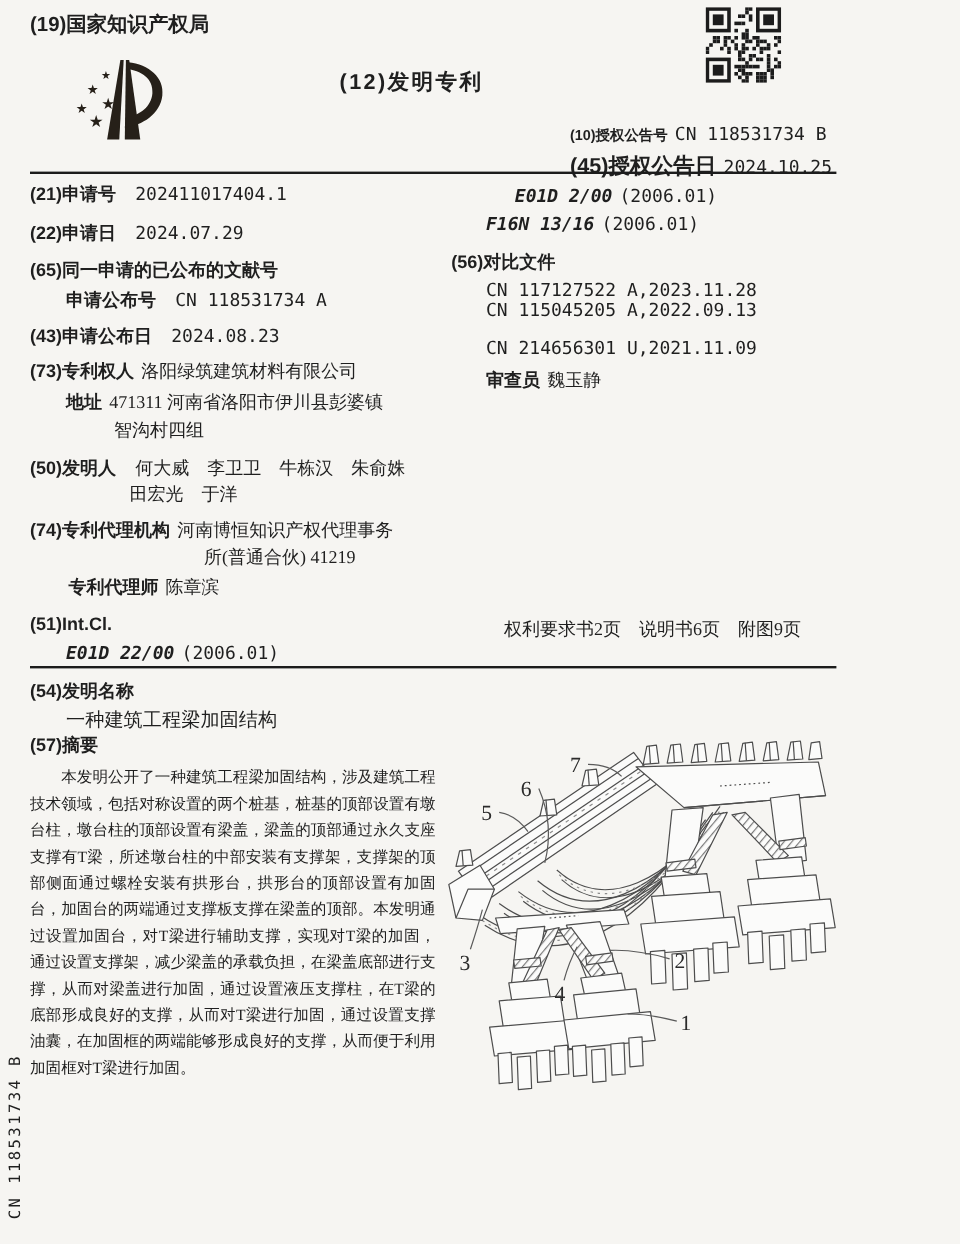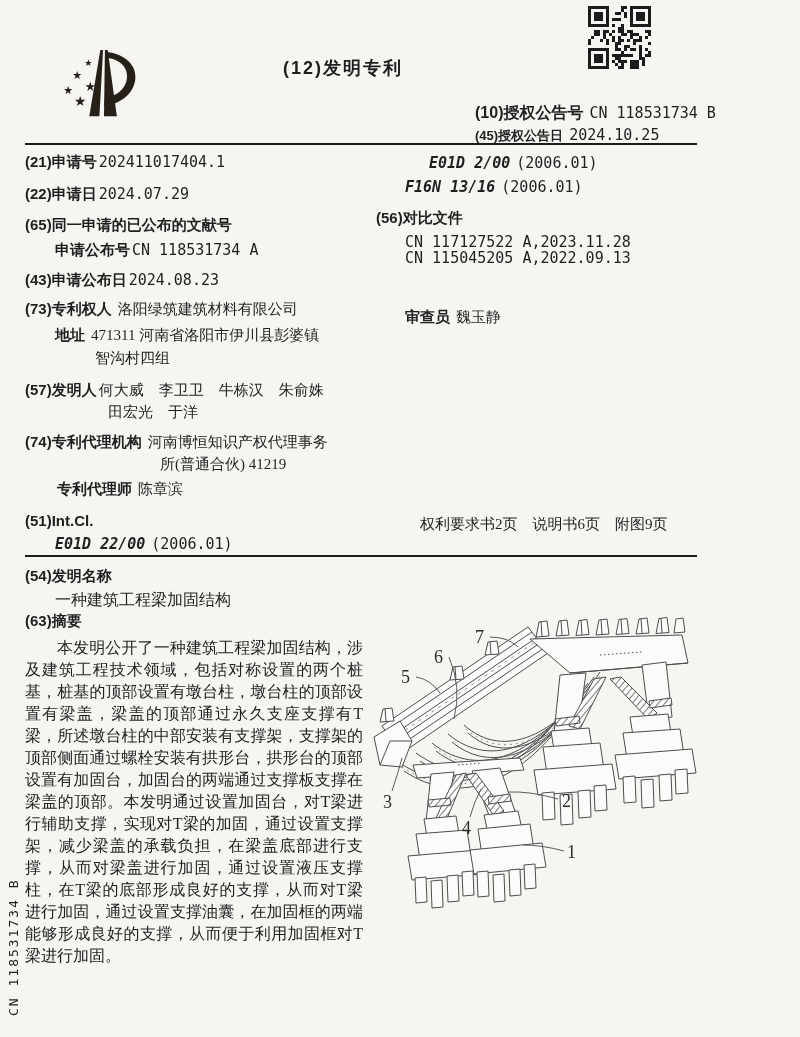--- a/index.html
+++ b/index.html
@@ -7,43 +7,44 @@
   .page{
     position:relative;width:800px;height:1037px;margin:0 auto;
     background:#f6f5f2;color:#1f1f1f;overflow:hidden;
     font-family:"Liberation Serif",serif;
   }
   .abs{position:absolute;white-space:nowrap;}
   .lbl{font-family:"Liberation Sans",sans-serif;font-weight:700;}
   .v{font-family:"Liberation Serif",serif;}
   .m{font-family:"DejaVu Sans Mono",monospace;}
   .row{position:absolute;font-size:15px;white-space:nowrap;}
-  .gap{margin-left:2px;}
+  .gap{margin-left:16px;}
   .gap-s{margin-left:6px;}
   .ipc-code{font-family:"DejaVu Sans Mono",monospace;font-style:italic;font-weight:700;}
   .ipc-ver{font-family:"DejaVu Sans Mono",monospace;}
   .office{left:25px;top:9px;font-size:17px;font-weight:700;font-family:"Liberation Sans",sans-serif;}
   .doc-title{left:283px;top:56px;font-size:18px;font-weight:700;letter-spacing:2px;font-family:"Liberation Sans",sans-serif;}
   .rule{position:absolute;left:25px;width:672px;height:2px;background:#1c1c1c;}
   .abstract{
     position:absolute;left:25px;top:637px;width:338px;
-    font-size:16px;line-height:22px;text-align:justify;text-indent:2em;
+    font-size:13px;line-height:22px;text-align:justify;text-indent:2em;
     white-space:normal;font-family:"Liberation Serif",serif;
   }
   .side-number{
     position:absolute;left:6px;top:1016px;transform:rotate(-90deg);transform-origin:0 0;
     font-family:"DejaVu Sans Mono",monospace;font-size:13px;letter-spacing:2px;white-space:nowrap;
   }
   svg text{font-family:"Liberation Serif",serif;}
 </style>
 </head>
 <body>
 
 <div class="page">
 
+  <div class="abs office">(19)国家知识产权局</div>
 
   <svg class="abs" style="left:58px;top:46px;" width="92" height="78" viewBox="0 0 100 84" aria-hidden="true">
     <g fill="#262019">
       <path d="M46,4 L49,4 L45,76 L34,76 Z"></path>
       <path d="M51,4 L54,4 L64,76 L50,76 Z"></path>
       <path d="M53,6 C72,8 86,20 84,36 C82,53 66,63 50,65 L51,56 C64,54 74,46 75,34 C76,21 65,13 51,12 Z"></path>
     </g>
     <g fill="#262019" font-size="14" text-anchor="middle">
       <text x="33" y="21" font-size="10">★</text>
       <text x="21" y="35" font-size="12">★</text>
@@ -166,24 +167,24 @@
       <rect x="2" y="2" width="3" height="3" fill="#1c1c1c"></rect>
       <rect x="14" y="0" width="7" height="7" fill="#1c1c1c"></rect>
       <rect x="15" y="1" width="5" height="5" fill="#f6f5f2"></rect>
       <rect x="16" y="2" width="3" height="3" fill="#1c1c1c"></rect>
       <rect x="0" y="14" width="7" height="7" fill="#1c1c1c"></rect>
       <rect x="1" y="15" width="5" height="5" fill="#f6f5f2"></rect>
       <rect x="2" y="16" width="3" height="3" fill="#1c1c1c"></rect>
     </svg>
 
   <div class="row" style="left:475px;top:103px;">
-    <span class="lbl" style="font-size:16px;">(10)授权公告号</span><span class="m gap-s">CN 118531734 B</span>
+    <span class="lbl" style="font-size:12px;">(10)授权公告号</span><span class="m gap-s">CN 118531734 B</span>
   </div>
   <div class="row" style="left:475px;top:126px;">
-    <span class="lbl" style="font-size:13px;">(45)授权公告日</span><span class="m gap-s">2024.10.25</span>
+    <span class="lbl" style="font-size:18px;">(45)授权公告日</span><span class="m gap-s">2024.10.25</span>
   </div>
 
   <div class="rule" style="top:143px;"></div>
 
   <div class="row" style="left:25px;top:153px;">
     <span class="lbl">(21)申请号</span><span class="m gap">202411017404.1</span>
   </div>
   <div class="row" style="left:25px;top:185px;">
     <span class="lbl">(22)申请日</span><span class="m gap">2024.07.29</span>
   </div>
@@ -199,29 +200,29 @@
   <div class="row" style="left:25px;top:300px;">
     <span class="lbl">(73)专利权人</span><span class="v gap-s">洛阳绿筑建筑材料有限公司</span>
   </div>
   <div class="row" style="left:55px;top:326px;">
     <span class="lbl">地址</span><span class="v gap-s">471311 河南省洛阳市伊川县彭婆镇</span>
   </div>
   <div class="row" style="left:95px;top:349px;">
     <span class="v">智沟村四组</span>
   </div>
   <div class="row" style="left:25px;top:381px;">
-    <span class="lbl">(57)发明人</span><span class="v gap">何大威　李卫卫　牛栋汉　朱俞姝</span>
+    <span class="lbl">(50)发明人</span><span class="v gap">何大威　李卫卫　牛栋汉　朱俞姝</span>
   </div>
   <div class="row" style="left:108px;top:403px;">
     <span class="v">田宏光　于洋</span>
   </div>
   <div class="row" style="left:25px;top:433px;">
     <span class="lbl">(74)专利代理机构</span><span class="v gap-s">河南博恒知识产权代理事务</span>
   </div>
-  <div class="row" style="left:160px;top:455px;">
+  <div class="row" style="left:170px;top:455px;">
     <span class="v">所(普通合伙) 41219</span>
   </div>
   <div class="row" style="left:57px;top:480px;">
     <span class="lbl">专利代理师</span><span class="v gap-s">陈章滨</span>
   </div>
   <div class="row" style="left:25px;top:512px;">
     <span class="lbl">(51)Int.Cl.</span>
   </div>
   <div class="row" style="left:55px;top:535px;">
     <span class="ipc-code">E01D 22/00</span><span class="ipc-ver gap-s">(2006.01)</span>
@@ -231,33 +232,34 @@
     <span class="ipc-code">E01D 2/00</span><span class="ipc-ver gap-s">(2006.01)</span>
   </div>
   <div class="row" style="left:405px;top:178px;">
     <span class="ipc-code">F16N 13/16</span><span class="ipc-ver gap-s">(2006.01)</span>
   </div>
   <div class="row" style="left:376px;top:209px;">
     <span class="lbl">(56)对比文件</span>
   </div>
   <div class="row m" style="left:405px;top:233px;">CN 117127522 A,2023.11.28</div>
   <div class="row m" style="left:405px;top:249px;">CN 115045205 A,2022.09.13</div>
+  <div class="row m" style="left:405px;top:281px;">CN 214656301 U,2021.11.09</div>
   <div class="row" style="left:405px;top:308px;">
     <span class="lbl">审查员</span><span class="v gap-s">魏玉静</span>
   </div>
   <div class="row v" style="left:420px;top:515px;">权利要求书2页　说明书6页　附图9页</div>
 
   <div class="rule" style="top:555px;"></div>
 
   <div class="row" style="left:25px;top:567px;">
     <span class="lbl">(54)发明名称</span>
   </div>
   <div class="row v" style="left:55px;top:590px;font-size:16px;text-align:center;">一种建筑工程梁加固结构</div>
   <div class="row" style="left:25px;top:612px;">
-    <span class="lbl">(63)摘要</span>
+    <span class="lbl">(57)摘要</span>
   </div>
   <div class="abstract">本发明公开了一种建筑工程梁加固结构，涉及建筑工程技术领域，包括对称设置的两个桩基，桩基的顶部设置有墩台柱，墩台柱的顶部设置有梁盖，梁盖的顶部通过永久支座支撑有T梁，所述墩台柱的中部安装有支撑架，支撑架的顶部侧面通过螺栓安装有拱形台，拱形台的顶部设置有加固台，加固台的两端通过支撑板支撑在梁盖的顶部。本发明通过设置加固台，对T梁进行辅助支撑，实现对T梁的加固，通过设置支撑架，减少梁盖的承载负担，在梁盖底部进行支撑，从而对梁盖进行加固，通过设置液压支撑柱，在T梁的底部形成良好的支撑，从而对T梁进行加固，通过设置支撑油囊，在加固框的两端能够形成良好的支撑，从而便于利用加固框对T梁进行加固。</div>
 
   <svg class="abs" style="left:370px;top:595px;" width="336" height="315" viewBox="0 0 336 315">
     <defs>
       <pattern id="hatch" width="5" height="5" patternUnits="userSpaceOnUse" patternTransform="rotate(40)">
         <rect width="5" height="5" fill="#fcfcfb"></rect>
         <line x1="0" y1="0" x2="0" y2="5" stroke="#7a7a7a" stroke-width="2"></line>
       </pattern>
     </defs>

